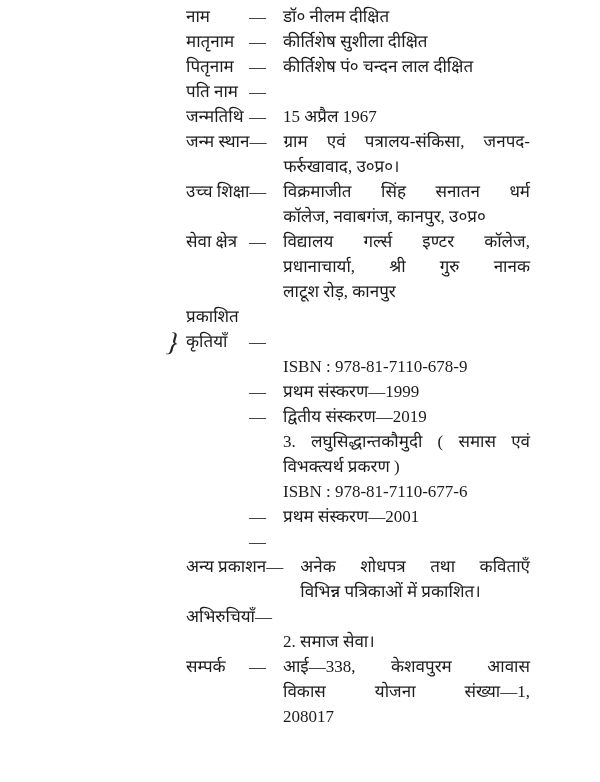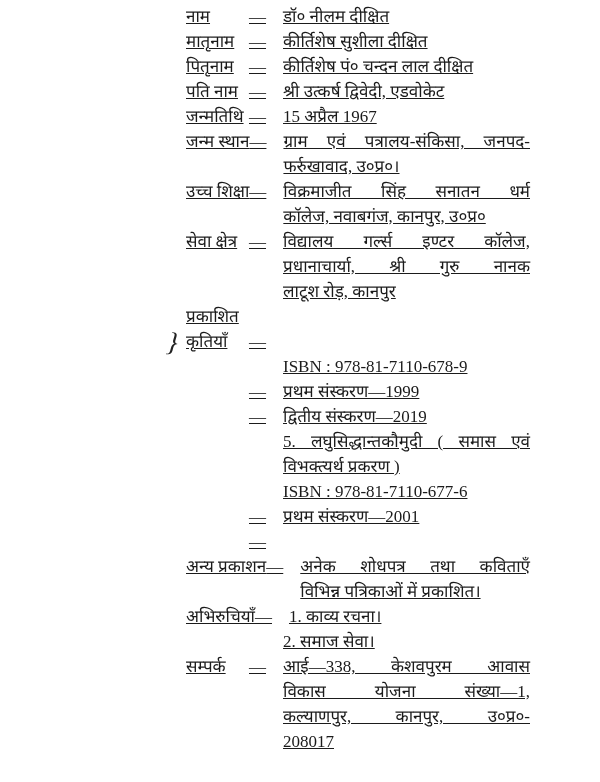--- a/index.html
+++ b/index.html
@@ -15,21 +15,21 @@
     height: 782px;
     box-sizing: border-box;
     background: #ffffff;
     color: #1b1b1b;
     font-family: "Liberation Serif", "DejaVu Sans", serif;
     font-size: 17px;
     line-height: 25px;
     padding: 4px 70px 0 186px;
   }
   .entries { width: 100%; }
-  .entry { display: flex; align-items: flex-start; text-decoration: underline; }
+  .entry { display: flex; align-items: flex-start; }
   .entry .label {
     flex: 0 0 auto;
     min-width: 63px;
     white-space: nowrap;
   }
   .entry .sep {
     flex: 0 0 auto;
     width: 34px;
   }
   .entry .value {
@@ -78,23 +78,20 @@
     <div class="label">पितृनाम</div>
     <div class="sep">—</div>
     <div class="value">
           <div class="value-line">कीर्तिशेष पं० चन्दन लाल दीक्षित</div>
         </div>
   </div>
 
   <div class="entry">
     <div class="label">पति नाम</div>
     <div class="sep">—</div>
-    <div class="value">
-          <div class="value-line">श्री उत्कर्ष द्विवेदी, एडवोकेट</div>
-        </div>
   </div>
 
   <div class="entry">
     <div class="label">जन्मतिथि</div>
     <div class="sep">—</div>
     <div class="value">
           <div class="value-line">15 अप्रैल 1967</div>
         </div>
   </div>
 
@@ -158,21 +155,21 @@
     <div class="sep">—</div>
     <div class="value">
           <div class="value-line">द्वितीय संस्करण—2019</div>
         </div>
   </div>
 
   <div class="entry">
     <div class="label"></div>
     <div class="sep"></div>
     <div class="value">
-          <div class="value-line">5. लघुसिद्धान्तकौमुदी ( समास एवं</div>
+          <div class="value-line">3. लघुसिद्धान्तकौमुदी ( समास एवं</div>
           <div class="value-line">विभक्त्यर्थ प्रकरण )</div>
         </div>
   </div>
 
   <div class="entry">
     <div class="label"></div>
     <div class="sep"></div>
     <div class="value">
           <div class="value-line">ISBN : 978-81-7110-677-6</div>
         </div>
@@ -196,37 +193,33 @@
     <div class="sep">—</div>
     <div class="value">
           <div class="value-line">अनेक शोधपत्र तथा कविताएँ</div>
           <div class="value-line">विभिन्न पत्रिकाओं में प्रकाशित।</div>
         </div>
   </div>
 
   <div class="entry">
     <div class="label">अभिरुचियाँ</div>
     <div class="sep">—</div>
-    <div class="value">
-          <div class="value-line">1. काव्य रचना।</div>
-        </div>
   </div>
 
   <div class="entry">
     <div class="label"></div>
     <div class="sep"></div>
     <div class="value">
           <div class="value-line">2. समाज सेवा।</div>
         </div>
   </div>
 
   <div class="entry">
     <div class="label">सम्पर्क</div>
     <div class="sep">—</div>
     <div class="value">
           <div class="value-line">आई—338, केशवपुरम आवास</div>
           <div class="value-line">विकास योजना संख्या—1,</div>
-          <div class="value-line">कल्याणपुर, कानपुर, उ०प्र०-</div>
           <div class="value-line">208017</div>
         </div>
   </div>
 </div>
 </div>
 
 </body></html>

